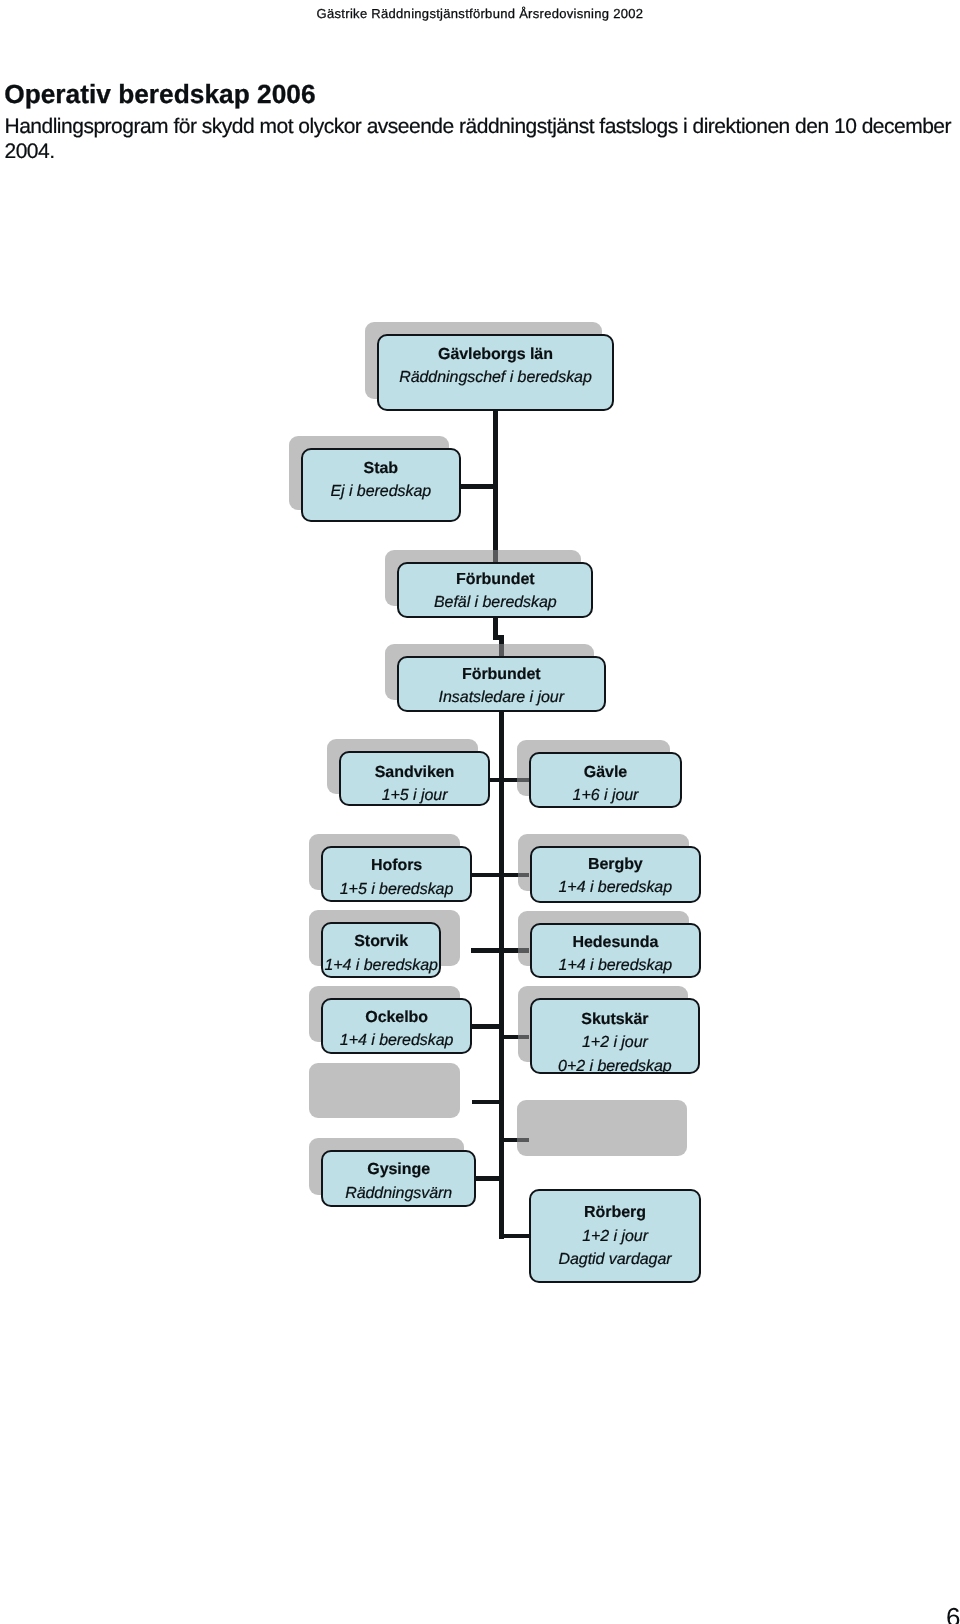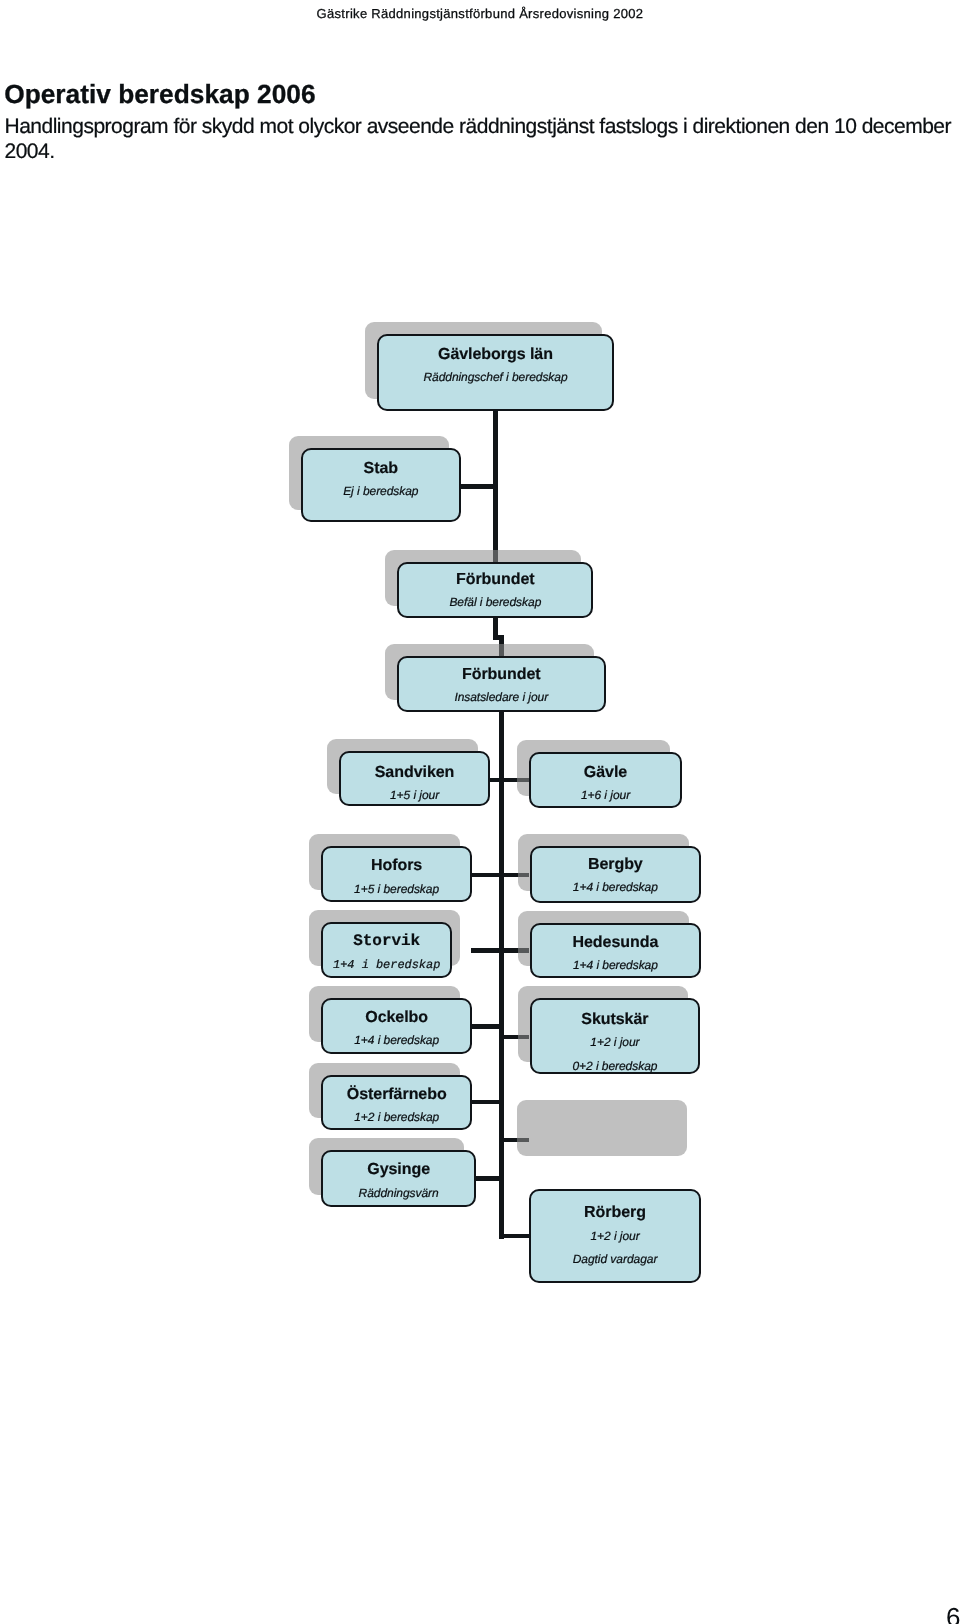--- a/index.html
+++ b/index.html
@@ -21,21 +21,21 @@
   #pagenum{position:absolute;left:946px;top:1602px;font-size:26px;line-height:30px;}
   
   #diagram{position:absolute;left:0;top:0;width:960px;height:1624px;}
   .sh{position:absolute;background:rgba(143,143,143,0.56);border-radius:9px;}
   .bx{position:absolute;background:#bddfe5;border:2.1px solid #101418;border-radius:10px;
       box-sizing:border-box;overflow:hidden;}
   .bxin{position:absolute;left:0;right:0;top:50%;transform:translateY(-50%);
       text-align:center;line-height:23.5px;}
   .bx .t1{font-weight:700;font-size:16px;letter-spacing:-0.05px;
       -webkit-text-stroke:0.18px #0b1116;}
-  .bx .t2{font-style:italic;font-size:12px;letter-spacing:-0.05px;
+  .bx .t2{font-style:italic;font-size:16px;letter-spacing:-0.05px;
       -webkit-text-stroke:0.22px #0b1116;}
   .ln{position:absolute;background:#111518;}
 </style>
 </head>
 <body>
 
 <div class="page">
   <div id="runheader">Gästrike Räddningstjänstförbund Årsredovisning 2002</div>
   <div id="title">Operativ beredskap 2006</div>
   <div id="intro">Handlingsprogram för skydd mot olyckor avseende räddningstjänst fastslogs i direktionen den 10 december 2004.</div>
@@ -112,21 +112,21 @@
           <div class="t1">Hofors</div>
           <div class="t2">1+5 i beredskap</div>
         </div>
       </div>
       <div class="bx" style="left: 529.6px; top: 846.1px; width: 171.4px; height: 56.5px;">
         <div class="bxin" style="margin-top: 1.35px;">
           <div class="t1">Bergby</div>
           <div class="t2">1+4 i beredskap</div>
         </div>
       </div>
-      <div class="bx" style="left: 321.2px; top: 922px; width: 131px; height: 55.8px; font-family: Liberation Mono, monospace;">
+      <div class="bx" style="left: 321.2px; top: 922px; width: 120px; height: 55.8px;">
         <div class="bxin" style="margin-top: 3.2px;">
           <div class="t1">Storvik</div>
           <div class="t2">1+4 i beredskap</div>
         </div>
       </div>
       <div class="bx" style="left: 529.7px; top: 922.5px; width: 171.4px; height: 55.8px;">
         <div class="bxin" style="margin-top: 3.5px;">
           <div class="t1">Hedesunda</div>
           <div class="t2">1+4 i beredskap</div>
         </div>
@@ -137,26 +137,20 @@
           <div class="t2">1+4 i beredskap</div>
         </div>
       </div>
       <div class="bx" style="left: 529.5px; top: 998.4px; width: 170.8px; height: 75.8px;">
         <div class="bxin" style="margin-top: 6.3px;">
           <div class="t1">Skutskär</div>
           <div class="t2">1+2 i jour</div>
           <div class="t2">0+2 i beredskap</div>
         </div>
       </div>
-      <div class="bx" style="left: 321.1px; top: 1074.5px; width: 151.3px; height: 55.5px;">
-        <div class="bxin" style="margin-top: 3.35px;">
-          <div class="t1">Österfärnebo</div>
-          <div class="t2">1+2 i beredskap</div>
-        </div>
-      </div>
       <div class="bx" style="left: 321.1px; top: 1150.4px; width: 155.1px; height: 56.9px;">
         <div class="bxin" style="margin-top: 2.25px;">
           <div class="t1">Gysinge</div>
           <div class="t2">Räddningsvärn</div>
         </div>
       </div>
       <div class="bx" style="left: 529.2px; top: 1189px; width: 171.7px; height: 93.6px;">
         <div class="bxin" style="margin-top: 0.65px;">
           <div class="t1">Rörberg</div>
           <div class="t2">1+2 i jour</div>

